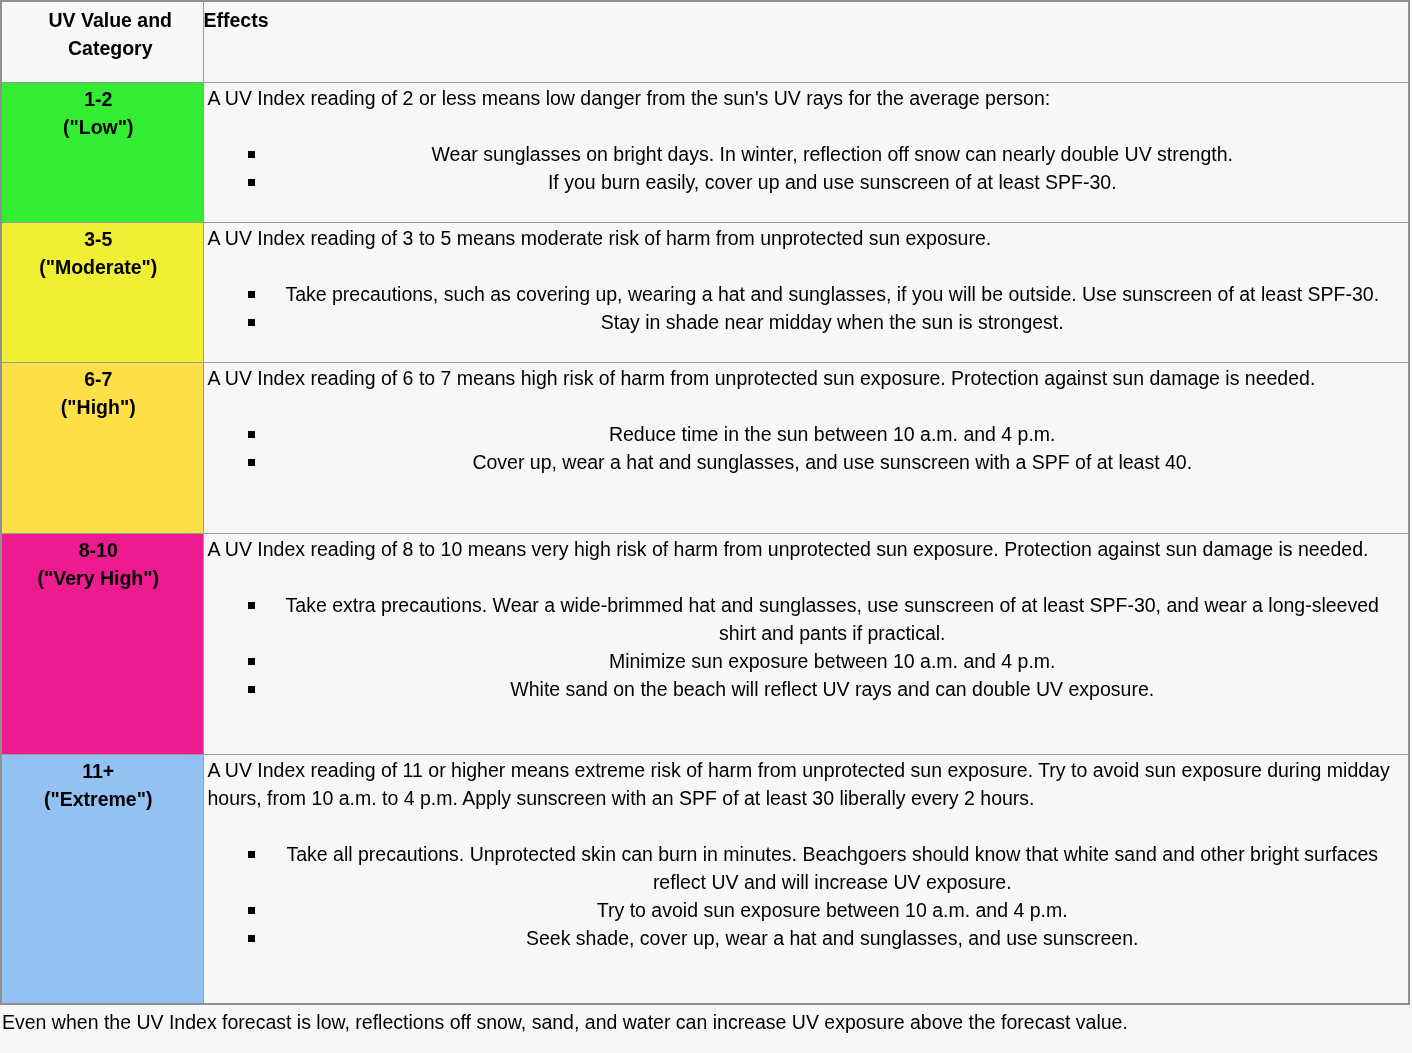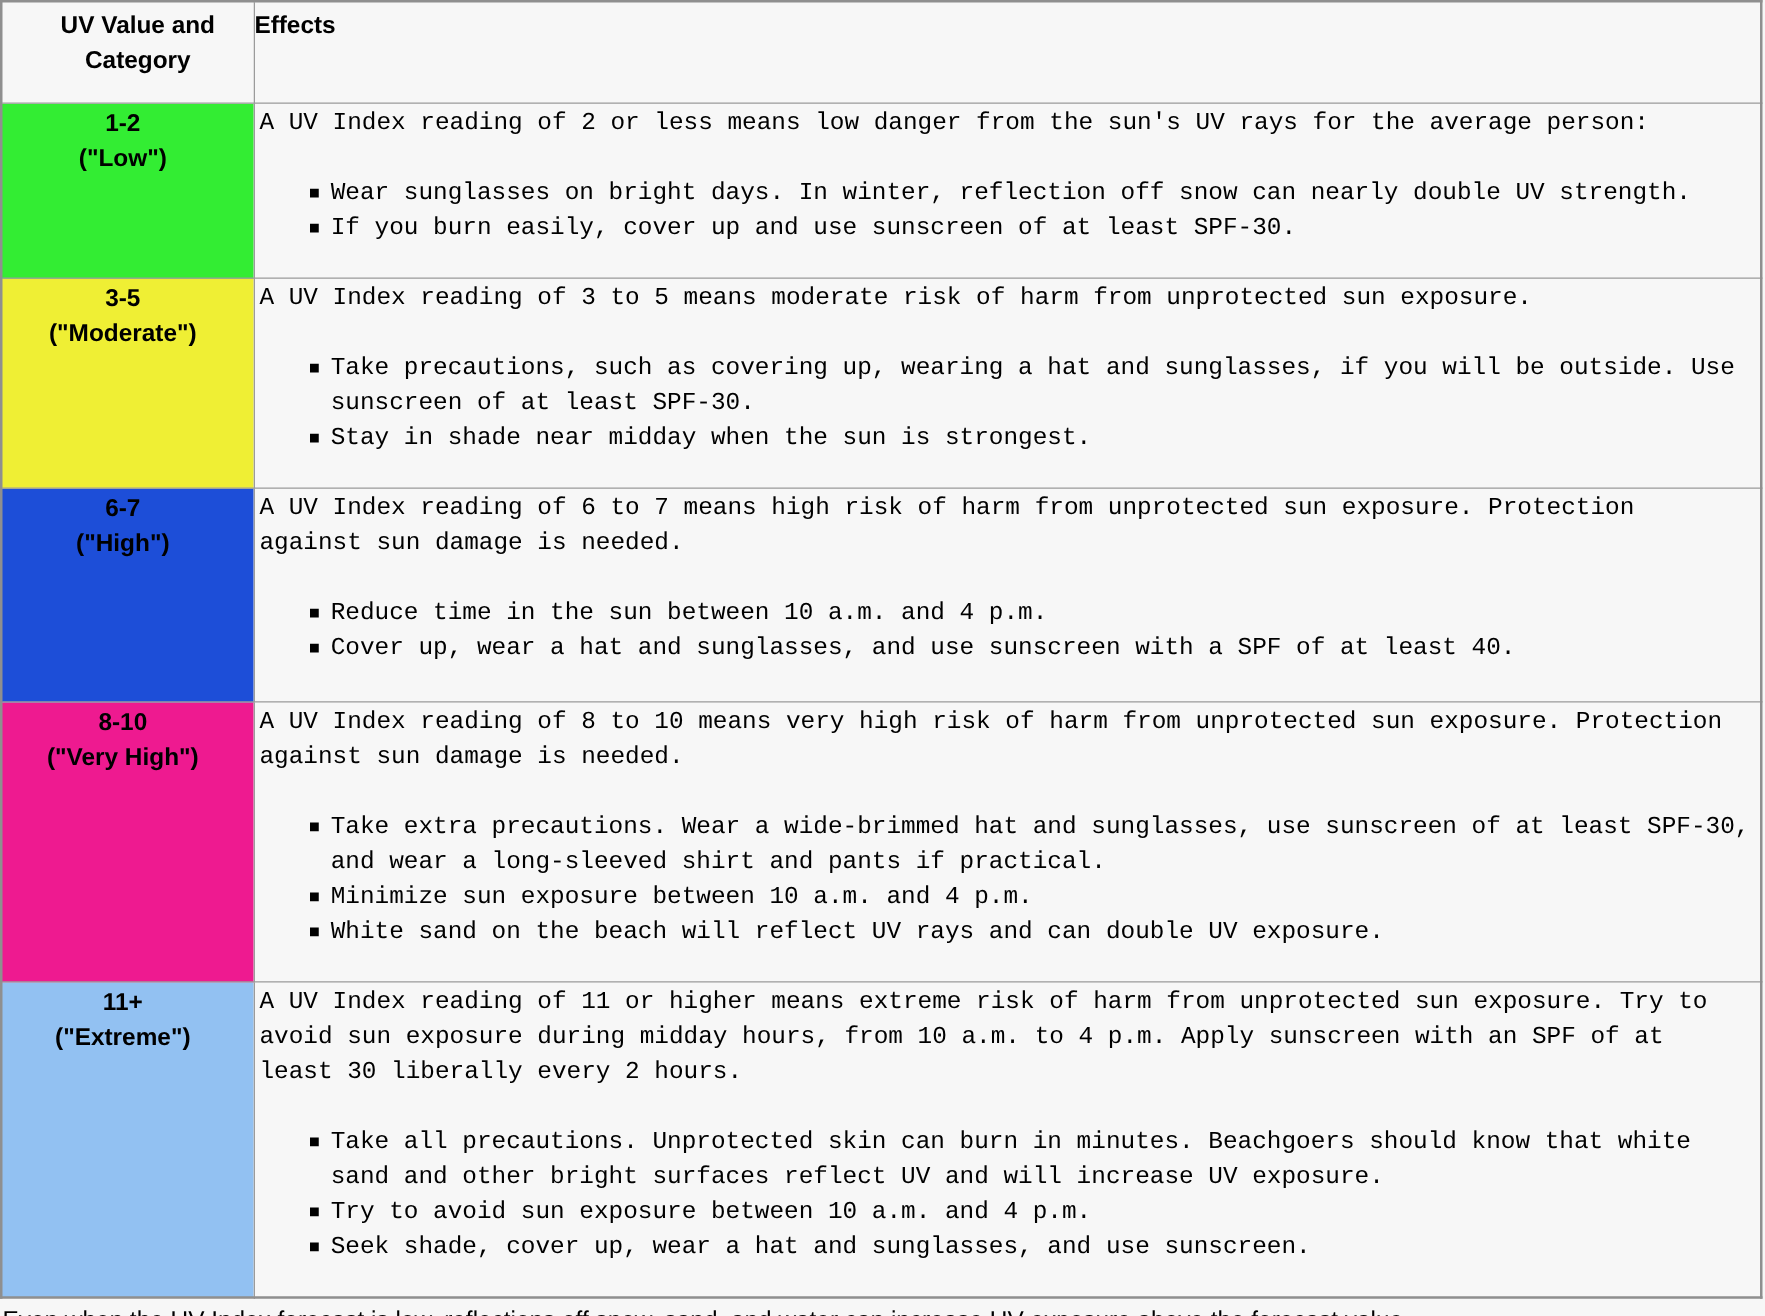--- a/index.html
+++ b/index.html
@@ -41,29 +41,29 @@
     padding: 4px 4px 2px 0;
   }
   td.cat-cell {
     font-weight: bold;
     text-align: center;
     padding: 2px 10px 0 2px;
   }
   td.fx-cell {
     background: #f7f7f7;
     padding: 1px 8px 2px 4px;
-    font-family: Liberation Mono, monospace;
   }
   .fx-cell p {
     margin: 0;
   }
   .fx-cell ul {
     margin: 28px 0 24px 40px;
     padding: 0;
     list-style: none;
+    text-align: center;
   }
   .fx-cell li {
     position: relative;
     padding-left: 17px;
   }
   .fx-cell li::before {
     content: "";
     position: absolute;
     left: 0;
     top: 11px;
@@ -116,21 +116,21 @@
         </td>
         <td class="fx-cell">
           <p>A UV Index reading of 3 to 5 means moderate risk of harm from unprotected sun exposure.</p>
           <ul>
             <li>Take precautions, such as covering up, wearing a hat and sunglasses, if you will be outside. Use sunscreen of at least SPF-30.</li>
             <li>Stay in shade near midday when the sun is strongest.</li>
           </ul>
         </td>
       </tr>
       <tr style="height: 171px;">
-        <td class="cat-cell" style="background: #1d4ed8; text-align: center;">
+        <td class="cat-cell" style="background: #fde047; text-align: center;">
           <div>6-7</div>
           <div>("High")</div>
         </td>
         <td class="fx-cell">
           <p>A UV Index reading of 6 to 7 means high risk of harm from unprotected sun exposure. Protection against sun damage is needed.</p>
           <ul>
             <li>Reduce time in the sun between 10 a.m. and 4 p.m.</li>
             <li>Cover up, wear a hat and sunglasses, and use sunscreen with a SPF of at least 40.</li>
           </ul>
         </td>

